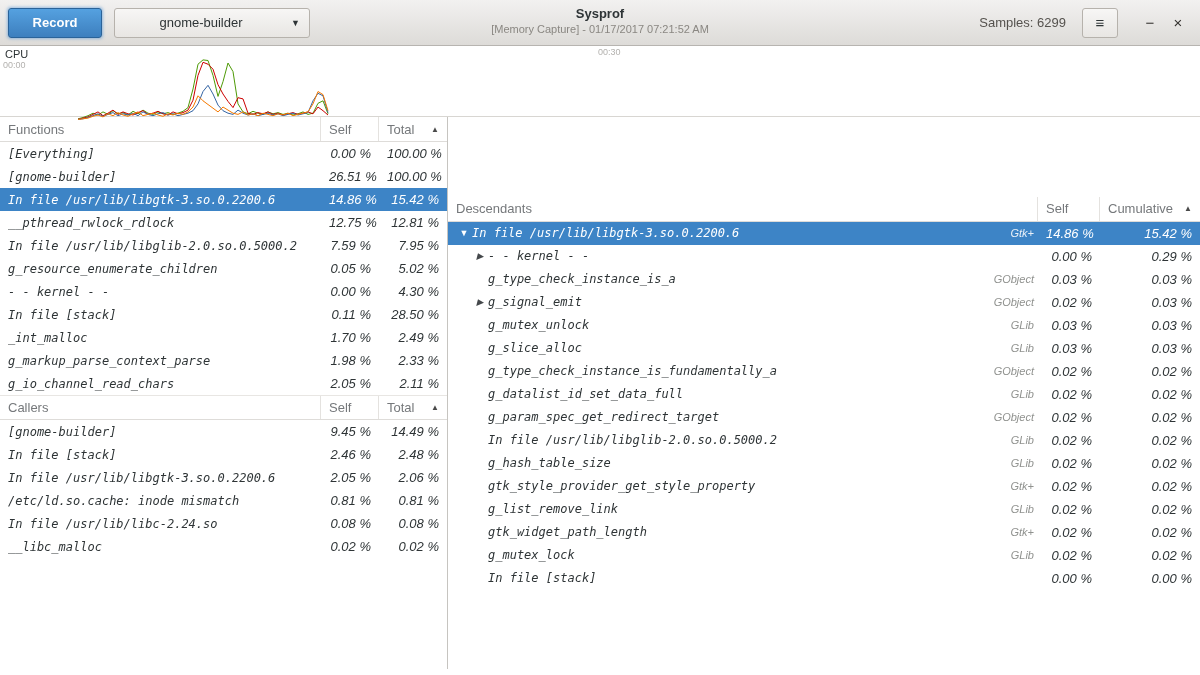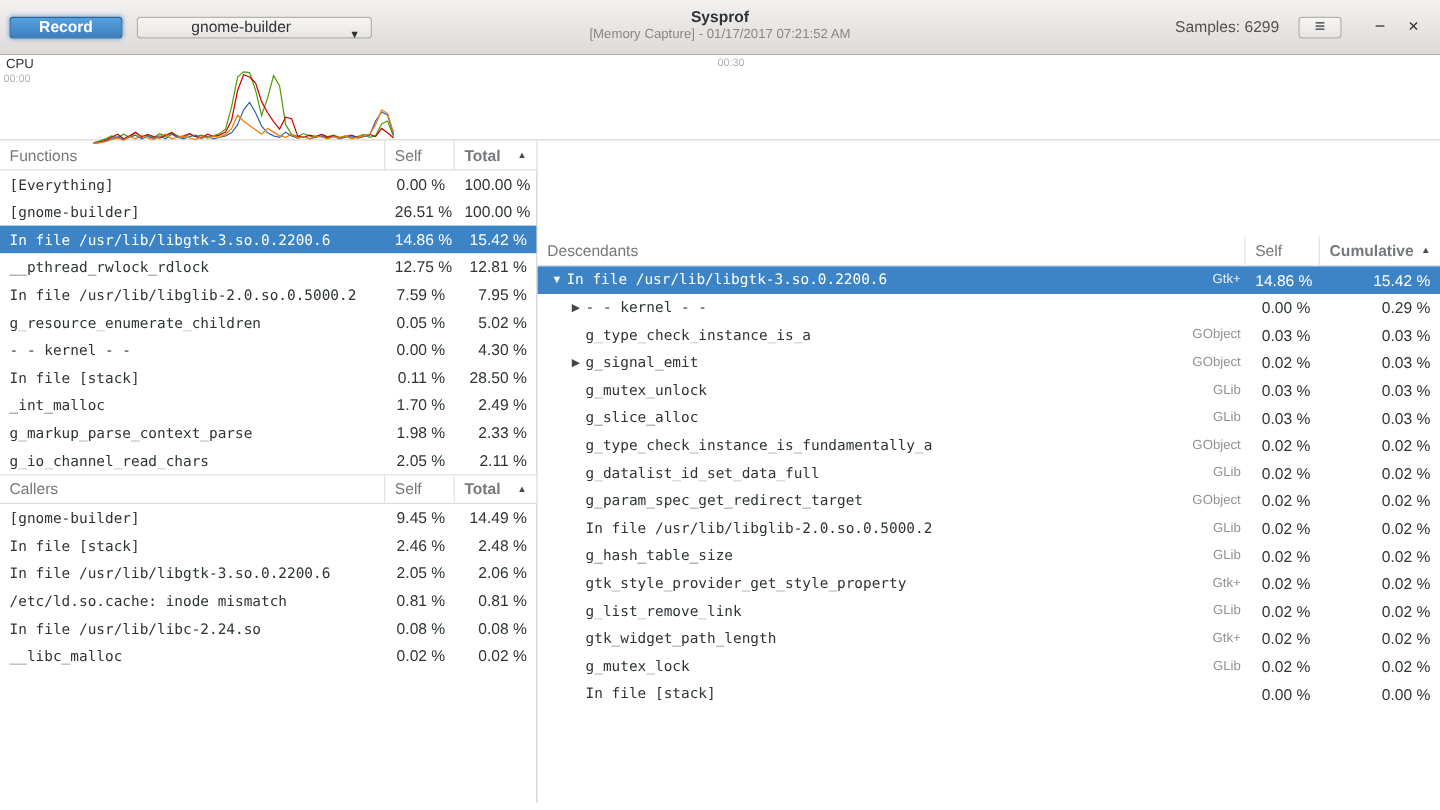--- a/index.html
+++ b/index.html
@@ -10,21 +10,21 @@
     font-size:13px; color:#2e3436; background:#fff;
   }
 
   
   .headerbar {
     height:46px; display:flex; align-items:center; position:relative;
     background:linear-gradient(#f2f1f0,#dddbd8);
     border-bottom:1px solid #b7b4b0; padding:0 8px;
   }
   .btn {
-    height:18px; border:1px solid #b6b2ac; border-radius:3px;
+    height:30px; border:1px solid #b6b2ac; border-radius:3px;
     background:linear-gradient(#f7f6f5,#e8e6e3);
     display:flex; align-items:center; justify-content:center;
     font-size:13px; color:#2e3436; cursor:pointer;
   }
   .record {
     width:94px; color:#fff; border-color:#2a6399;
     background:linear-gradient(#55a1e0,#3d7fbe);
     box-shadow:0 0 3px 1px rgba(82,148,214,.55);
     margin-right:12px; font-weight:bold;
   }
@@ -50,31 +50,31 @@
   
   .main { display:flex; height:552px; }
   .panel { background:#fff; display:flex; flex-direction:column; }
   .panel.left  { width:448px; border-right:1px solid #c6c4c0; }
   .panel.right { flex:1;justify-content:center; }
 
   .thead { display:flex; height:25px; flex:none; background:#fff;
            border-bottom:1px solid #dedcd9; color:#75787b; }
   .thead.mid { border-top:1px solid #e8e6e3; }
   .th { display:flex; align-items:center; padding:0 8px; border-right:1px solid #e4e2df; }
-  .th:last-child { border-right:none;font-weight:bold; }
+  .th:last-child { border-right:none; }
   .th.name { flex:1; }
   .th .sort { margin-left:auto; font-size:8px; color:#4a4a4a; }
 
   .col-self  { width:58px; }
   .col-total { width:68px; }
   .col-self2 { width:62px; }
   .col-cum   { width:100px; }
 
   .tbody { flex:none; }
-  .trow { display:flex; height:23px; align-items:center; flex:none; }
+  .trow { display:flex; height:23px; align-items:center; flex:none;font-style:italic; }
   .trow.selected { background:#3d84c6; color:#fff; }
   .cell { padding:0 8px; overflow:hidden; white-space:nowrap; }
   .cell.name { flex:1; display:flex; align-items:center;
                font-family:"DejaVu Sans Mono",monospace; font-size:12px; padding:0 4px 0 8px; }
   .cell.num { text-align:right; font-size:13px; }
   .lib { margin-left:auto; font-size:11px; color:#90928f;
          font-family:"Liberation Sans","DejaVu Sans",sans-serif; padding-left:6px; }
   .trow.selected .lib { color:#e8f0f8; }
   .expander { width:16px; flex:none; font-size:9px; color:#44484b; text-align:center;
               font-family:"Liberation Sans",sans-serif; }

